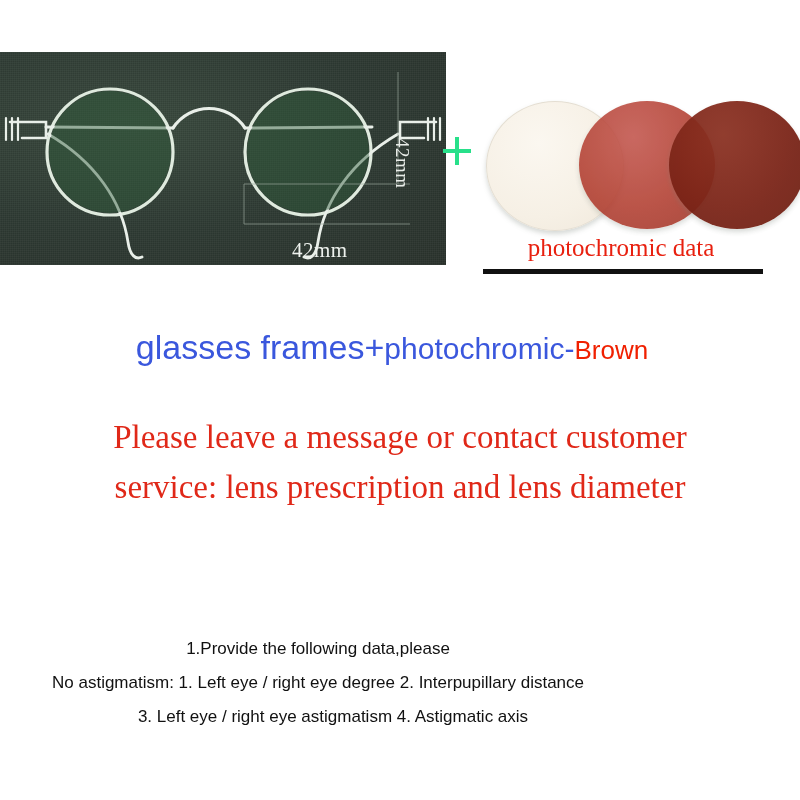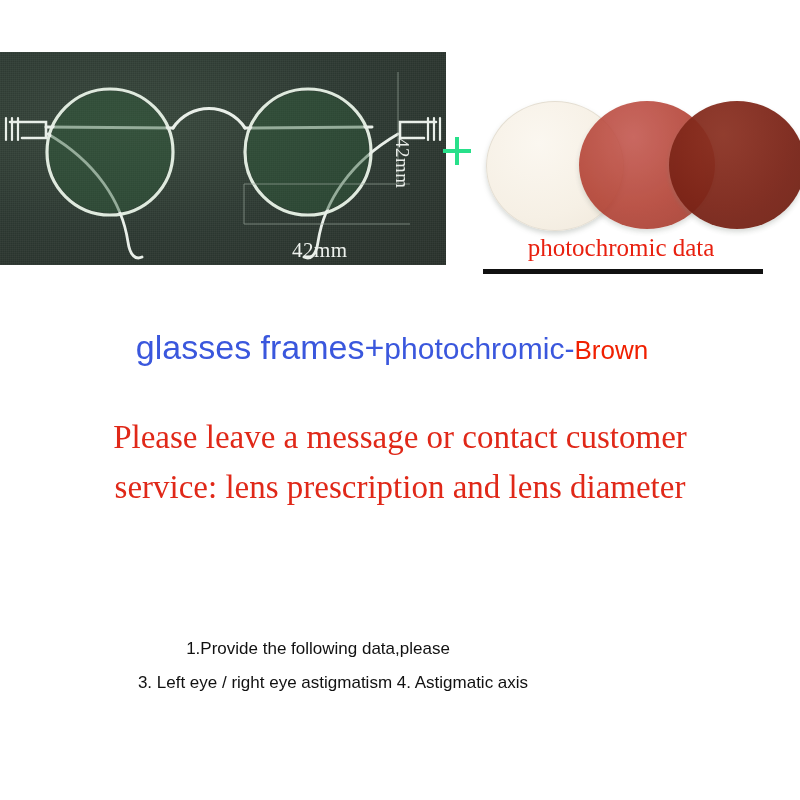--- a/index.html
+++ b/index.html
@@ -254,16 +254,17 @@
     <span class="title-big">glasses frames+</span><span class="title-mid">photochromic-</span><span class="title-brown">Brown</span>
   </div>
 
   <div class="red-headline">
     <div>Please leave a message or contact customer</div>
     <div>service: lens prescription and lens diameter</div>
   </div>
 
   <div class="notes">
     <div class="note-indent-1">1.Provide the following data,please</div>
+    <div class="note-indent-1">No astigmatism: 1. Left eye / right eye degree 2. Interpupillary distance</div>
     <div class="note-indent-2">3. Left eye / right eye astigmatism    4. Astigmatic axis</div>
   </div>
 
 </div>
 
 </body></html>

